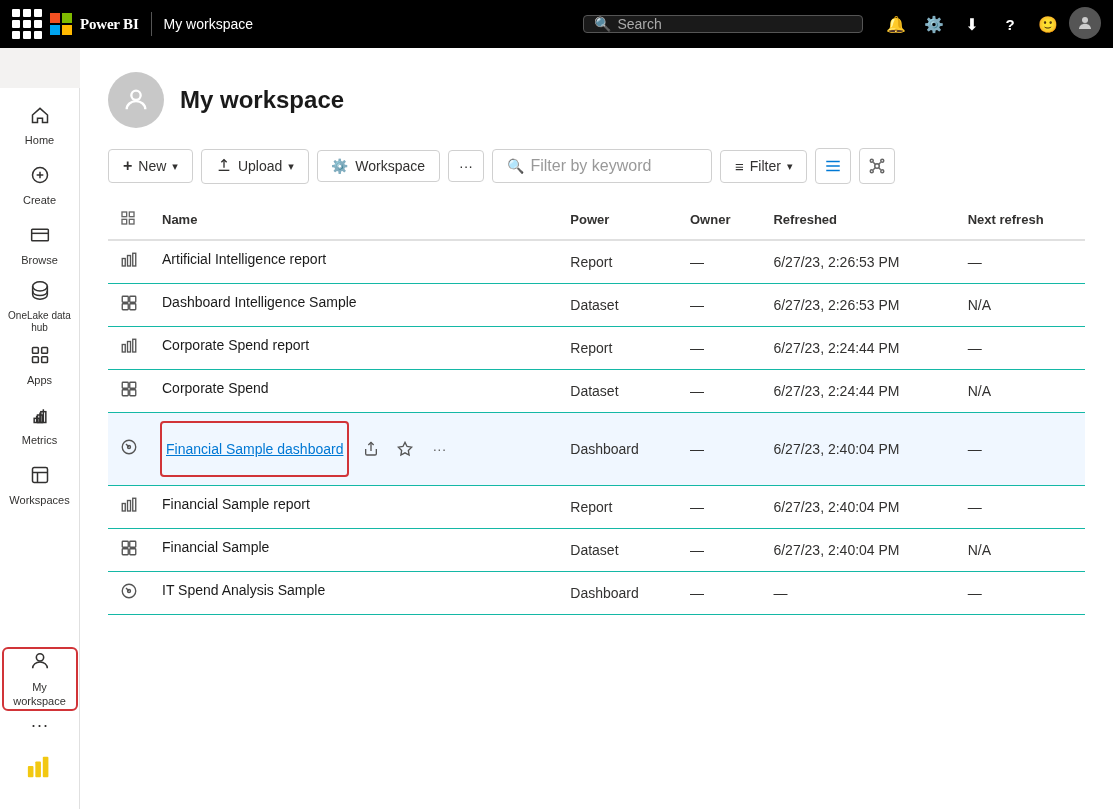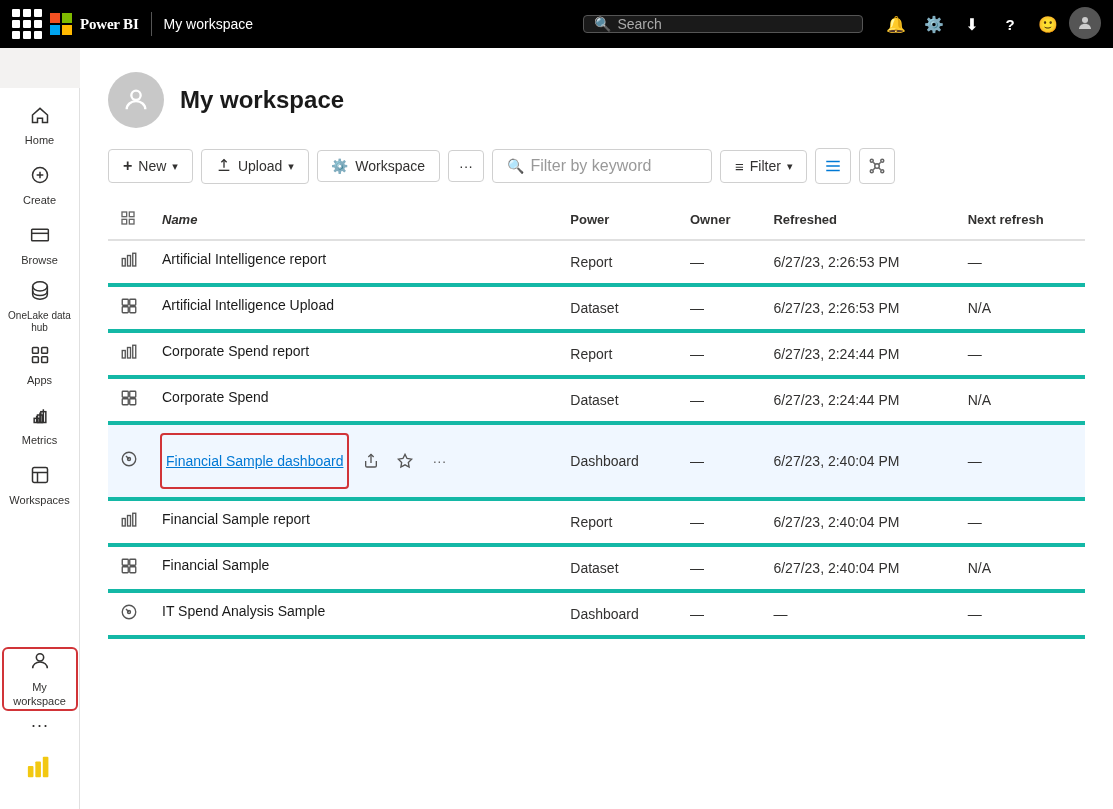--- a/index.html
+++ b/index.html
@@ -83,21 +83,21 @@
     .toolbar-icon-btn2 {
       width:36px; height:36px; background:#fff; border:1px solid #d0d0d0; border-radius:4px;
       display:flex; align-items:center; justify-content:center; cursor:pointer; font-size:16px; color:#0078d4;
     }
 
     
     .table-wrapper { width:100%; overflow-x:auto; }
     table { width:100%; border-collapse:collapse; }
     thead tr { border-bottom:2px solid #e0e0e0; }
     thead th { text-align:left; padding:10px 12px; font-size:13px; font-weight:600; color:#323130; white-space:nowrap; }
-    tbody tr { border-bottom:4px solid #14b8a6; }
+    tbody tr { border-bottom:1px solid #14b8a6; }
     tbody td { padding:10px 12px; font-size:14px; color:#323130; }
     .item-icon { width:22px; text-align:center; color:#666; font-size:16px; }
     .item-name { color:#1a1a1a; }
     .item-name a { color:#0078d4; text-decoration:underline; cursor:pointer; }
     .action-icons { display:flex; gap:6px; align-items:center; }
     .action-icon { width:28px; height:28px; display:flex; align-items:center; justify-content:center; border-radius:4px; cursor:pointer; color:#666; font-size:14px; }
 
     
     .pbi-logo { display:flex; flex-direction:column; align-items:center; padding:12px 0; cursor:pointer; }
     .pbi-logo-icon { width:28px; height:28px; }
@@ -316,21 +316,21 @@
       <thead>
         <tr>
           <th style="width:36px;">
             <svg width="16" height="16" viewBox="0 0 24 24" fill="none" stroke="#666" stroke-width="2">
                 <rect x="3" y="3" width="7" height="7"></rect>
                 <rect x="14" y="3" width="7" height="7"></rect>
                 <rect x="3" y="14" width="7" height="7"></rect>
                 <rect x="14" y="14" width="7" height="7"></rect>
               </svg>
           </th>
-          <th style="cursor:pointer;font-style:italic;">Name</th>
+          <th style="cursor:pointer;">Name</th>
           <th>Power</th>
           <th>Owner</th>
           <th>Refreshed</th>
           <th>Next refresh</th>
         </tr>
       </thead>
       <tbody id="table-body">
       <tr>
     <td class="item-icon"><svg width="18" height="18" viewBox="0 0 24 24" fill="none" stroke="#555" stroke-width="1.8">
                 <rect x="3" y="10" width="4" height="10"></rect>
@@ -349,21 +349,21 @@
   </tr>
           <tr>
     <td class="item-icon"><svg width="18" height="18" viewBox="0 0 24 24" fill="none" stroke="#555" stroke-width="1.8">
                 <rect x="3" y="3" width="8" height="8" rx="1"></rect>
                 <rect x="13" y="3" width="8" height="8" rx="1"></rect>
                 <rect x="3" y="13" width="8" height="8" rx="1"></rect>
                 <rect x="13" y="13" width="8" height="8" rx="1"></rect>
               </svg></td>
     <td class="item-name" style="display:flex;align-items:center;gap:10px;flex-wrap:nowrap;">
 
-      <span>Artificial Intelligence Upload</span>
+      <span>Dashboard Intelligence Sample</span>
 
     </td>
     <td>Dataset</td>
     <td>—</td>
     <td>6/27/23, 2:26:53 PM</td>
     <td>N/A</td>
   </tr>
           <tr>
     <td class="item-icon"><svg width="18" height="18" viewBox="0 0 24 24" fill="none" stroke="#555" stroke-width="1.8">
                 <rect x="3" y="10" width="4" height="10"></rect>

